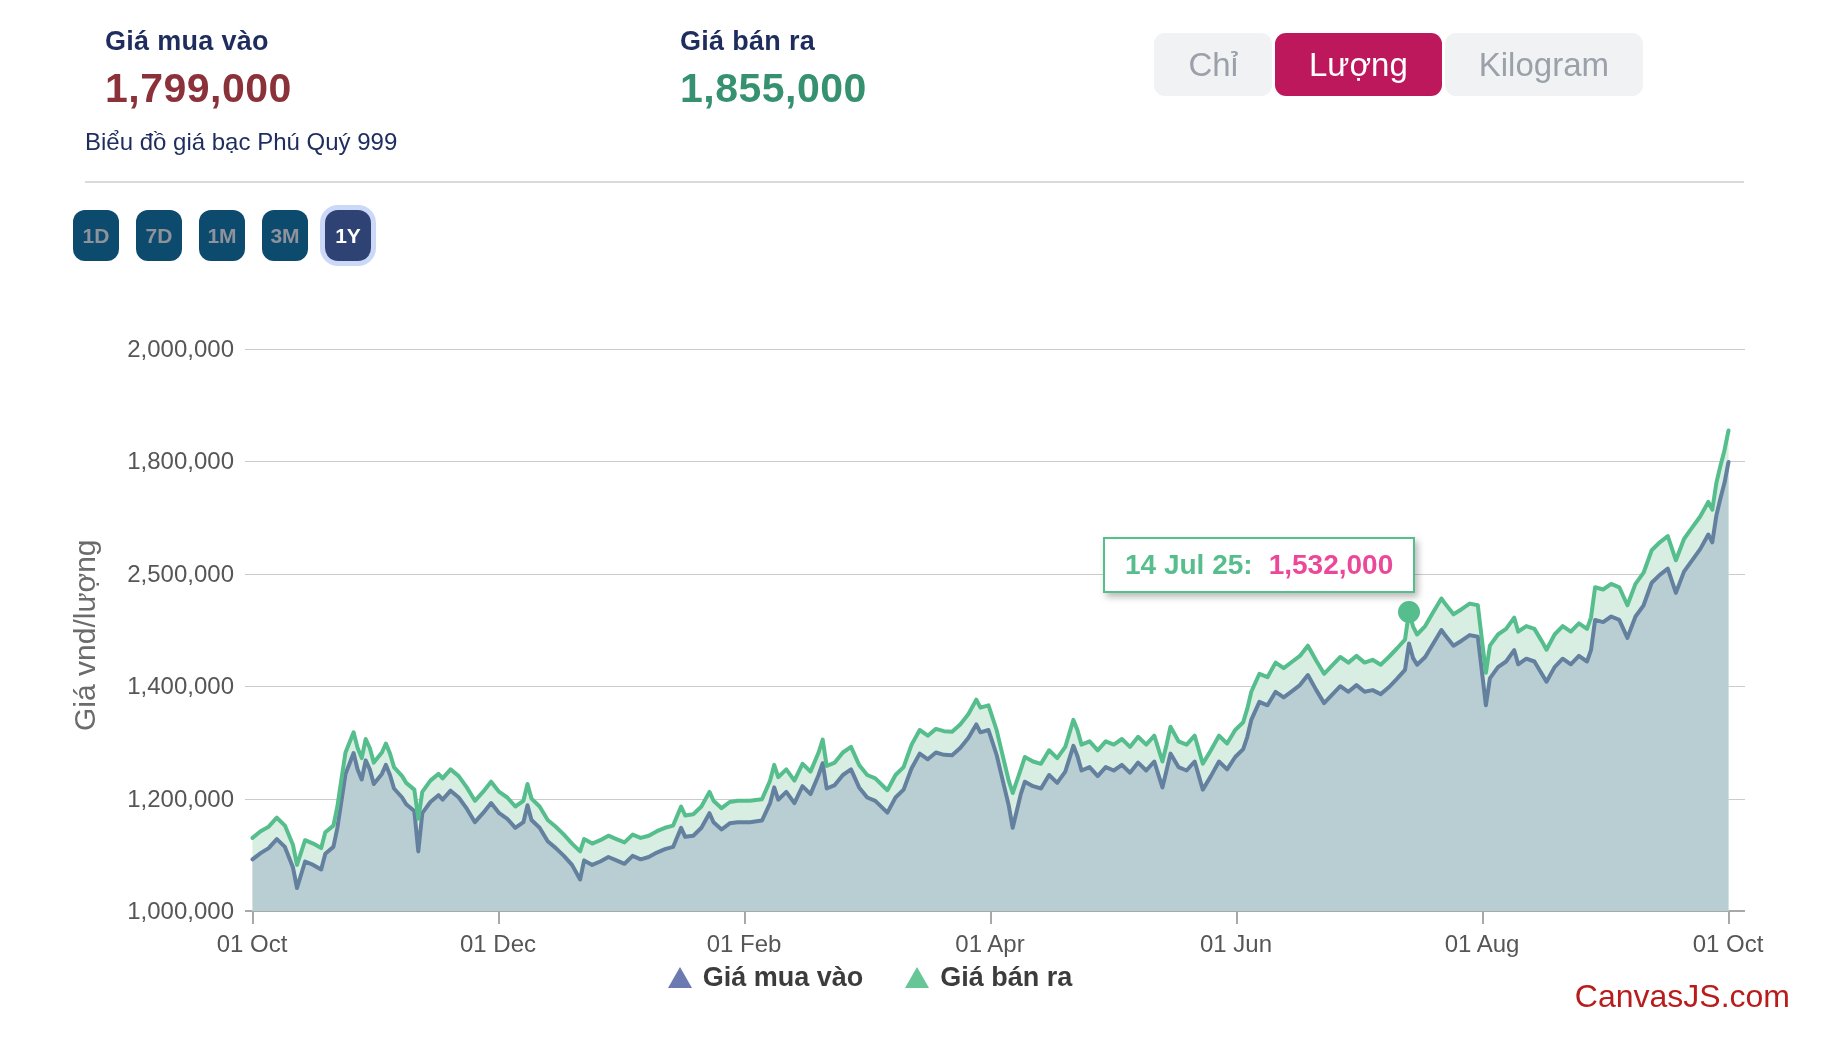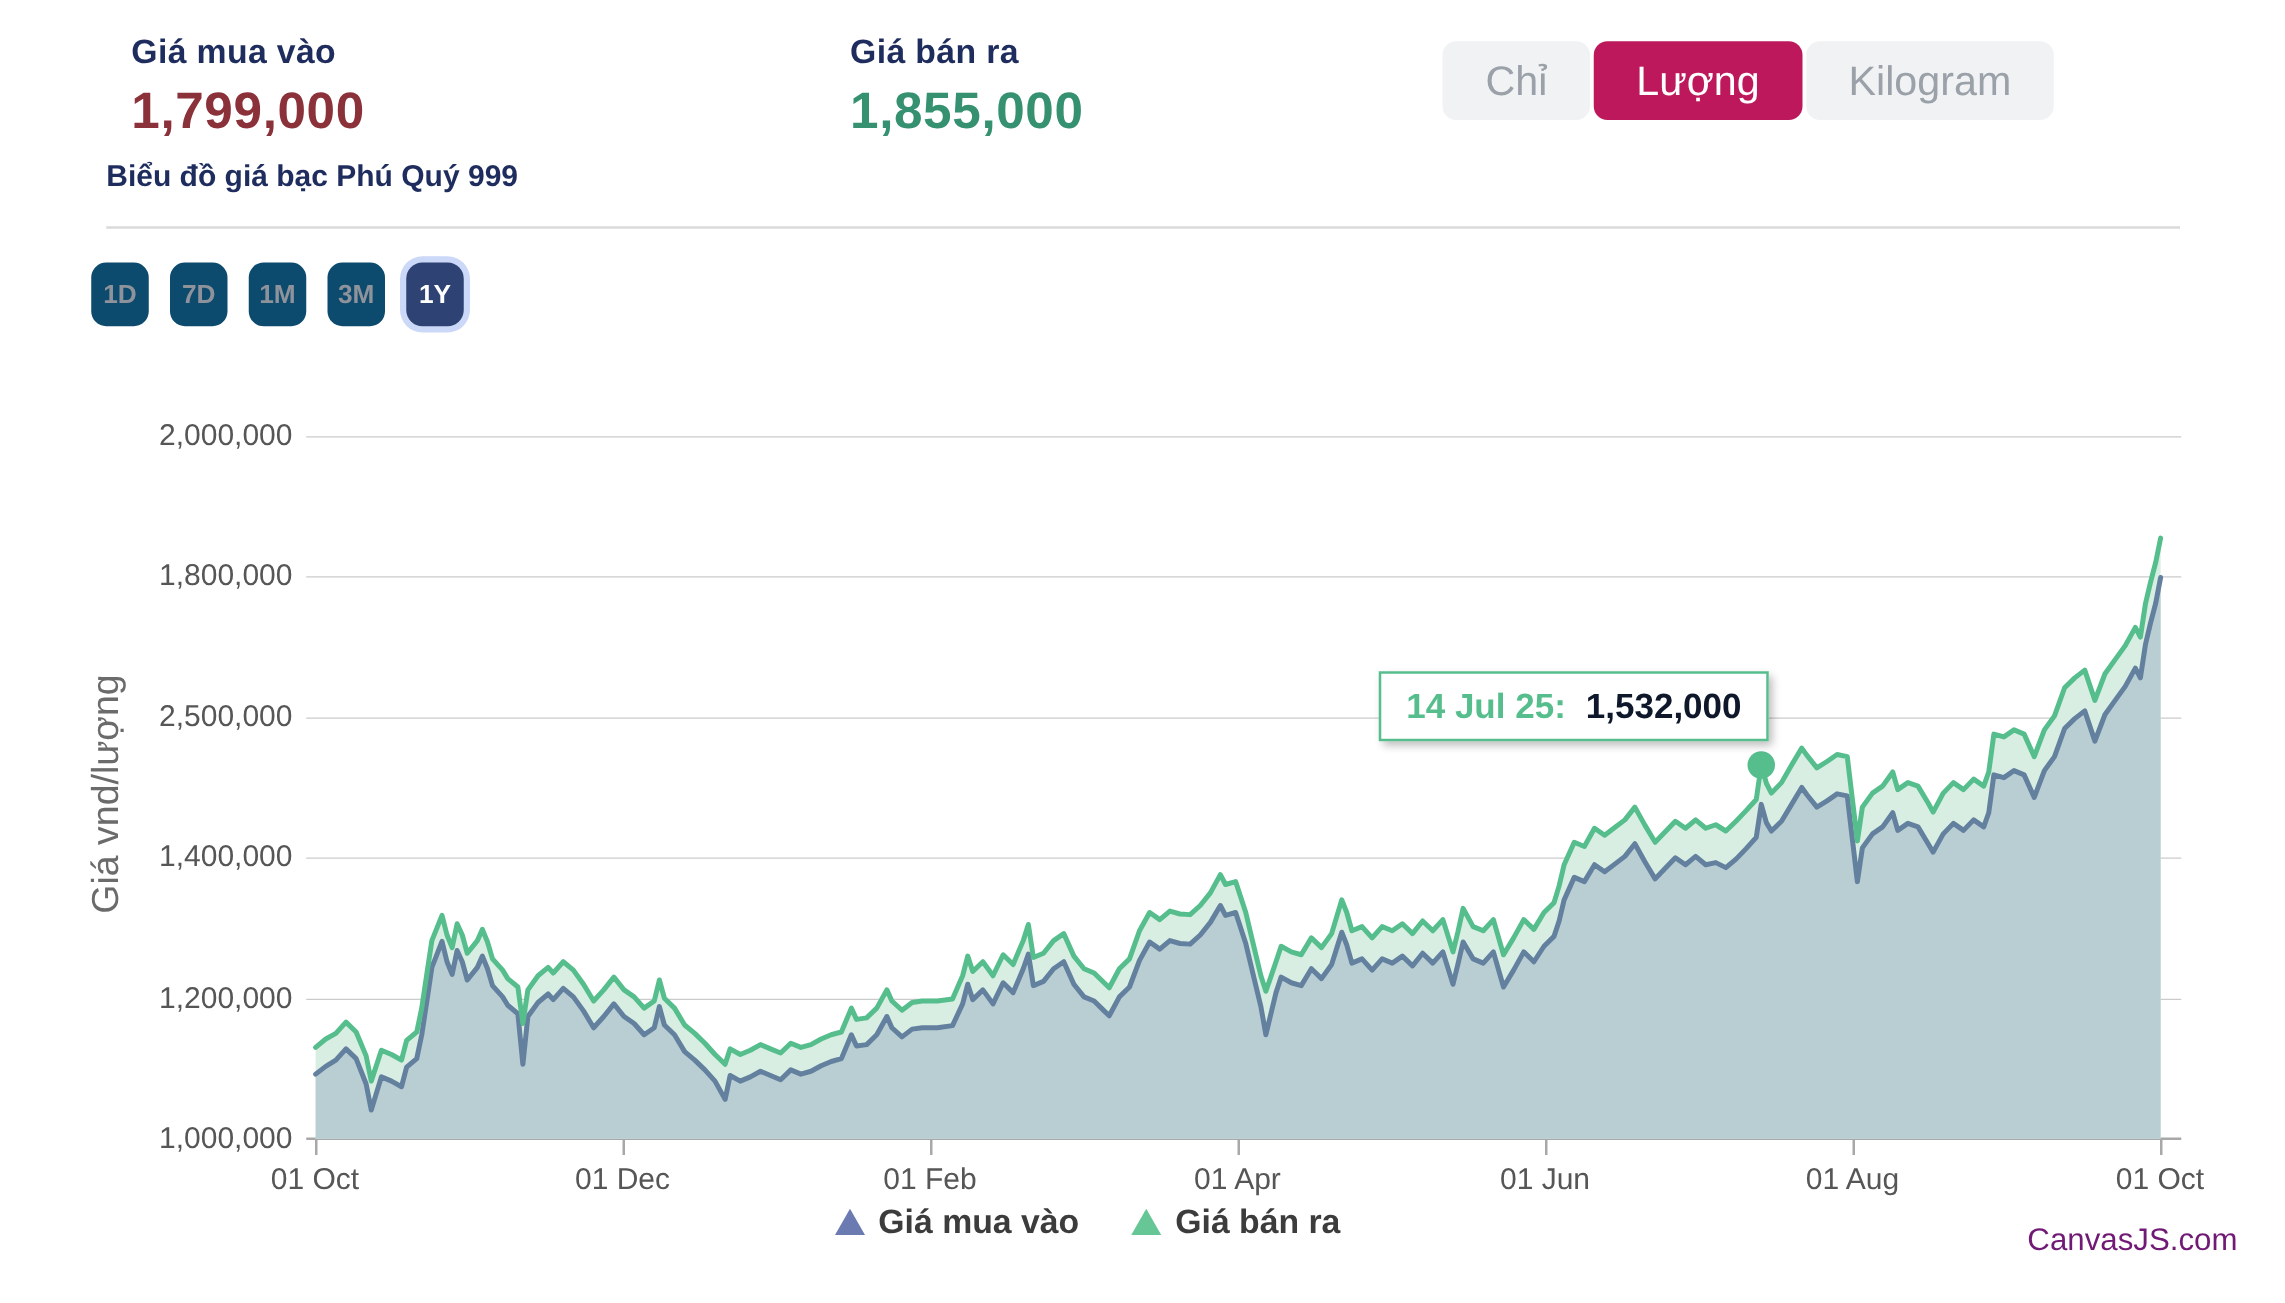--- a/index.html
+++ b/index.html
@@ -4,21 +4,21 @@
 <style>
   html,body{margin:0;padding:0;background:#fff;}
   #app{position:relative;width:1828px;height:1042px;background:#fff;overflow:hidden;
        font-family:"Liberation Sans",sans-serif;}
   
   .price-block{position:absolute;top:26px;}
   .price-label{font-size:27px;font-weight:600;color:#1e2d5e;letter-spacing:.3px;}
   .price-value{font-size:41px;font-weight:700;margin-top:8px;letter-spacing:.5px;}
   #buy-block{left:105px;} #sell-block{left:680px;}
   #buy-value{color:#8b3139;} #sell-value{color:#35916f;text-align:right;}
-  #subtitle{position:absolute;left:85px;top:128px;font-size:24px;font-weight:700;color:#1e2d5e;}
+  #subtitle{position:absolute;left:85px;top:128px;font-size:24px;font-weight:400;color:#1e2d5e;}
   #divider{position:absolute;left:85px;top:181px;width:1659px;height:2px;background:#dadada;}
   
   #unit-toggle{position:absolute;top:33px;right:185px;display:flex;gap:3px;}
   .tgl{border:none;cursor:pointer;font-family:inherit;font-size:33px;font-weight:500;
        padding:0 34px;height:63px;border-radius:11px;background:#f1f2f4;color:#9ba1a9;}
   .tgl.sel{background:#be185d;color:#ffffff;}
   
   #range-toolbar{position:absolute;left:73px;top:210px;display:flex;gap:17px;align-items:center;}
   .rng{border:none;cursor:pointer;font-family:inherit;font-size:21px;font-weight:600;
        width:46px;height:51px;border-radius:12px;background:#0c4a6e;color:#8d929b;}
@@ -35,29 +35,29 @@
   #x-ticks{position:absolute;left:252px;top:912px;width:1477px;height:13px;}
   .xtick{position:absolute;top:0;width:2px;height:12px;background:#a8a8a8;}
   #x-labels{position:absolute;left:252px;top:930px;width:1477px;height:34px;}
   .xlab{position:absolute;width:140px;text-align:center;font-size:24px;color:#565656;}
   #chart-svg{position:absolute;left:252px;top:349px;overflow:visible;}
   
   #tooltip{position:absolute;left:1103px;top:537px;height:52px;display:inline-flex;
       align-items:center;gap:16px;padding:0 20px;background:#fff;border:2px solid #56be8d;
       box-shadow:3px 4px 7px rgba(0,0,0,.28);font-size:28px;font-weight:700;white-space:nowrap;}
   #tooltip .tdate{color:#56be8d;}
-  #tooltip .tval{color:#0f172a;}
+  #tooltip .tval{color:#ec4899;}
   
   #legend{position:absolute;left:0;top:962px;width:1740px;display:flex;justify-content:center;
       align-items:center;gap:42px;}
   .leg-item{display:flex;align-items:center;gap:11px;cursor:pointer;}
   .tri{width:0;height:0;border-left:12px solid transparent;border-right:12px solid transparent;
       border-bottom:21px solid #888;}
   .leg-label{font-size:27px;font-weight:700;color:#3c3c3c;}
-  #watermark{position:absolute;right:38px;top:978px;font-size:25px;color:#701a75;}
+  #watermark{position:absolute;right:38px;top:978px;font-size:32px;color:#b91c1c;}
 </style>
 </head>
 <body>
 
 <div id="app">
 
   <div id="buy-block" class="price-block">
     <div class="price-label">Giá mua vào</div>
     <div id="buy-value" class="price-value">1,799,000</div>
   </div>

